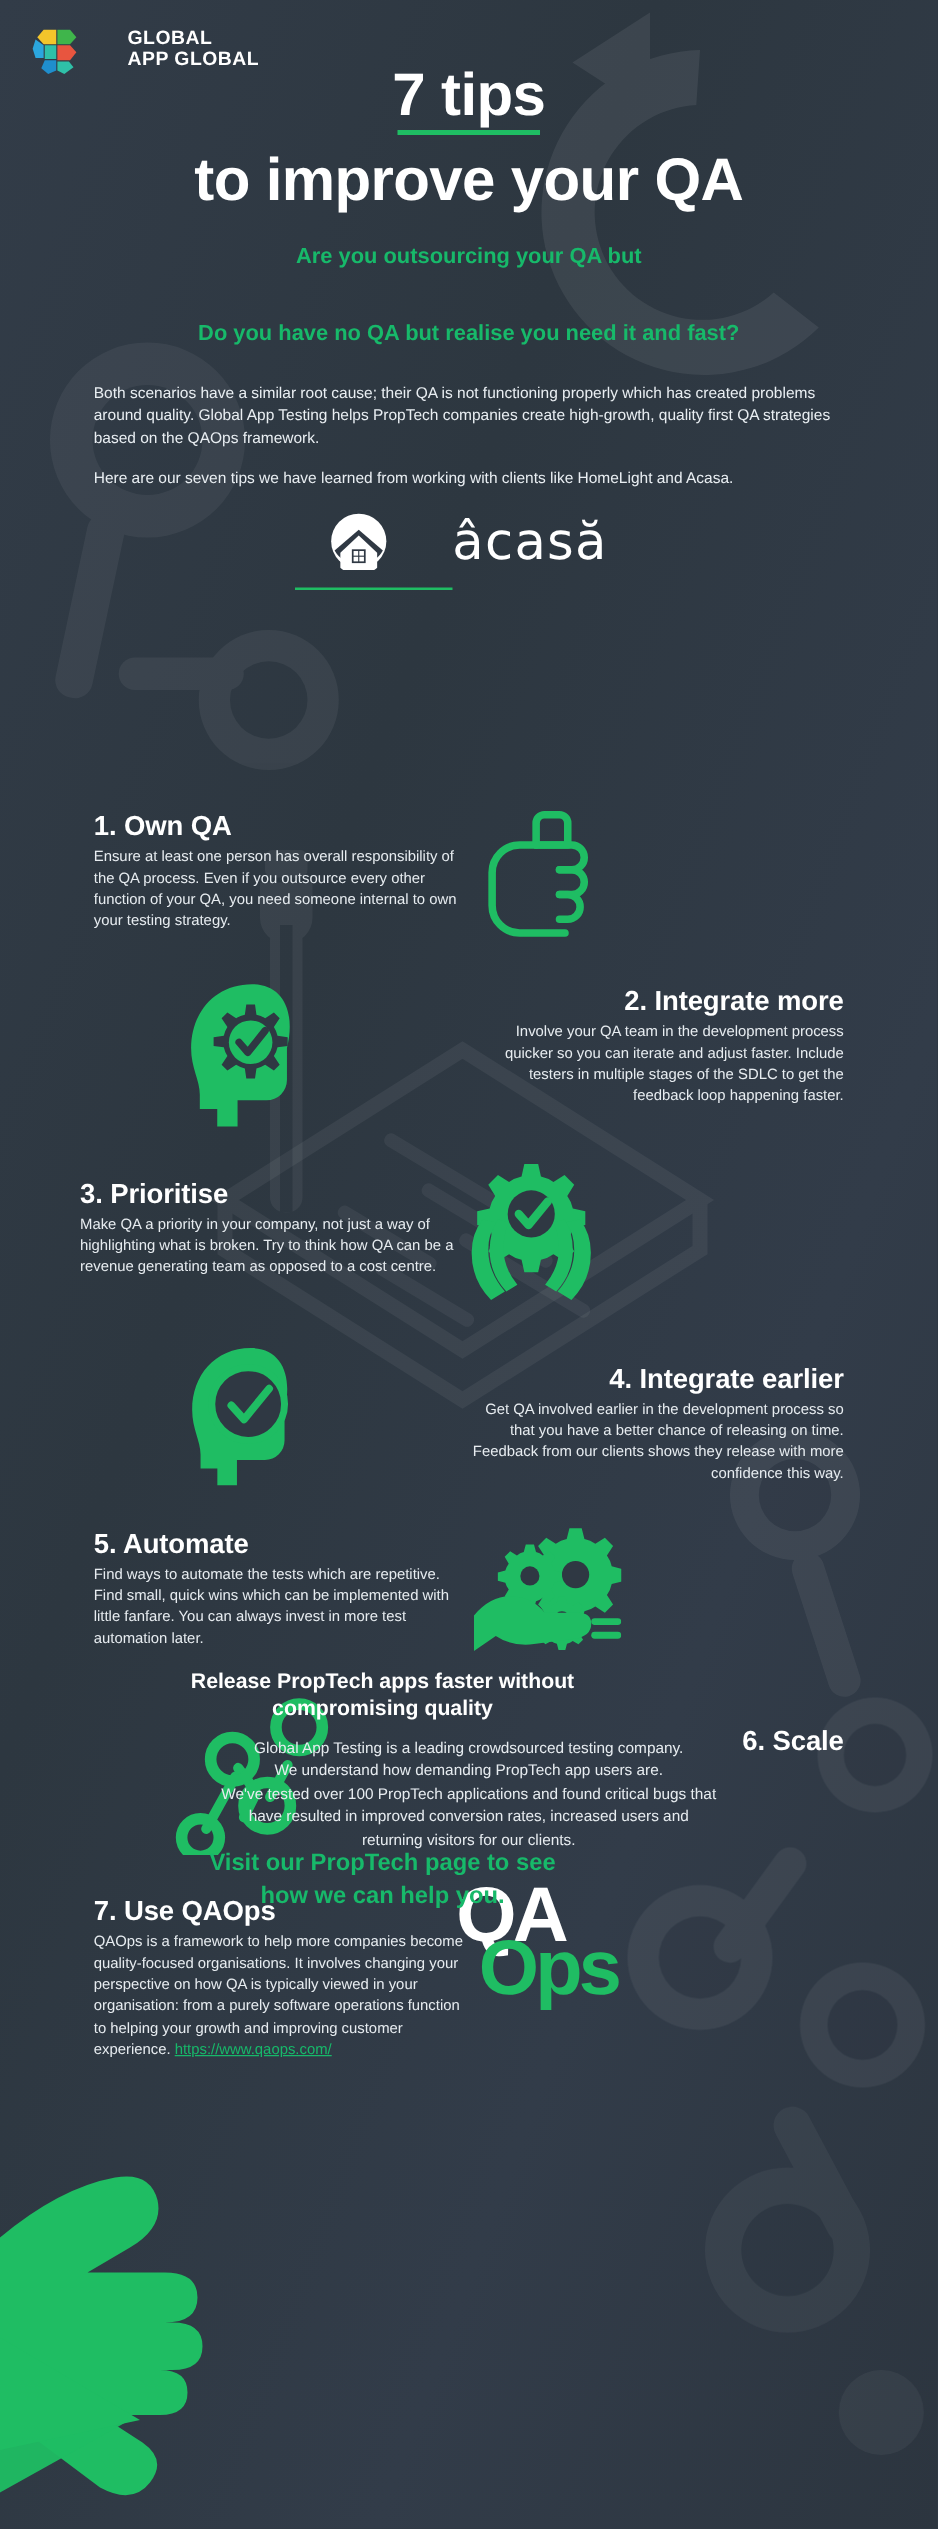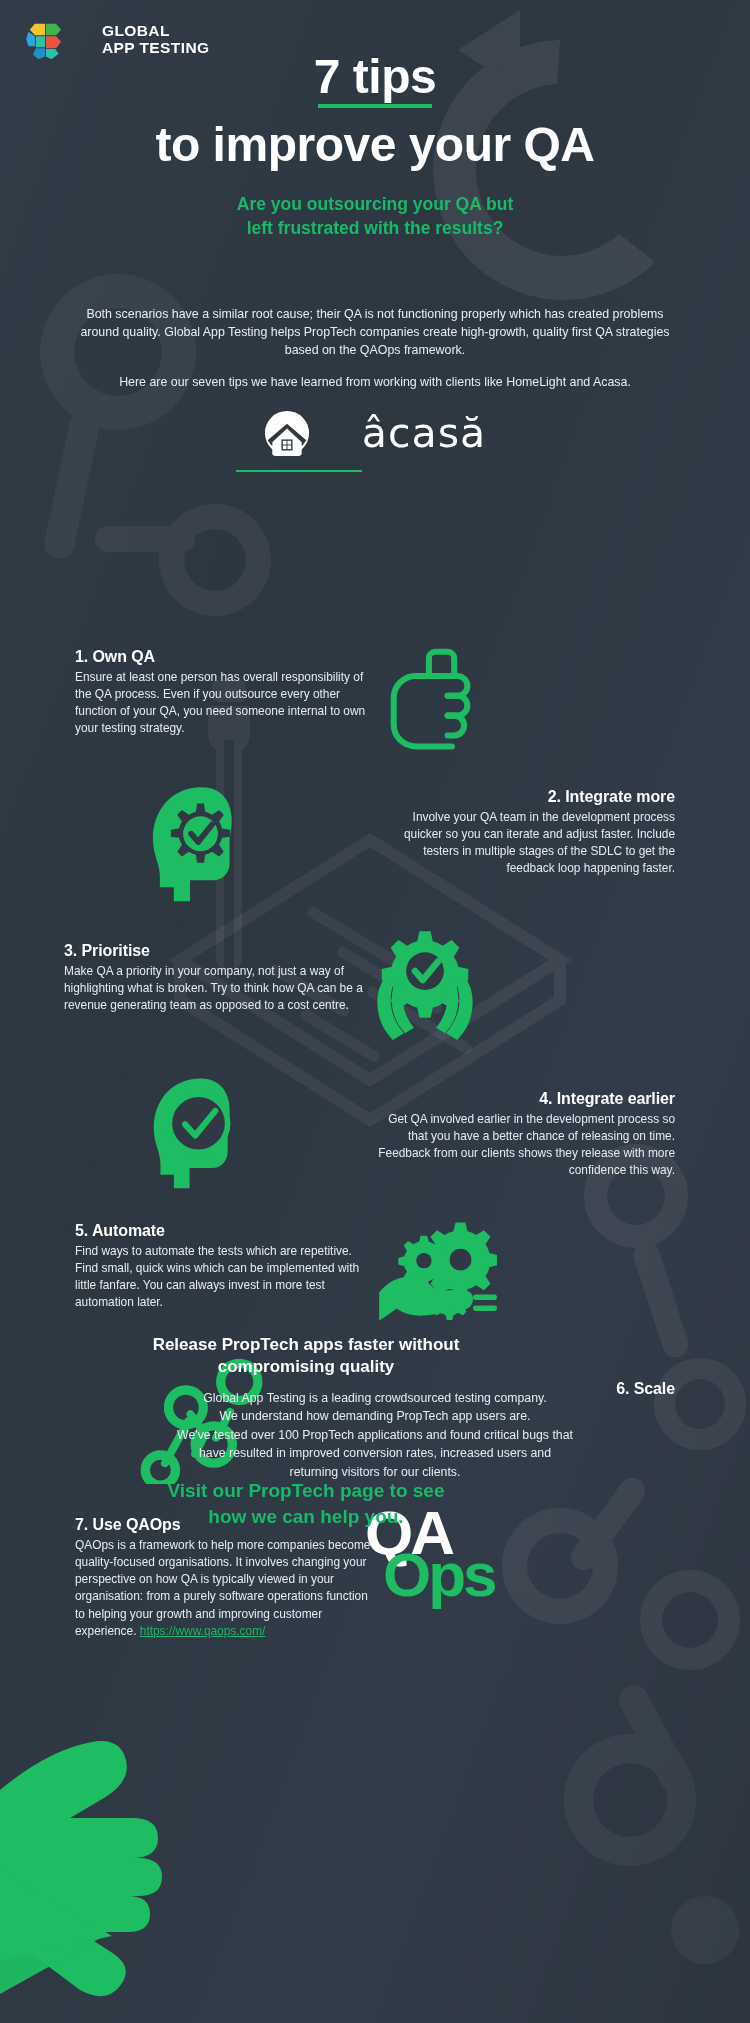--- a/index.html
+++ b/index.html
@@ -104,21 +104,20 @@
     color: #17b96a;
     font-size: 17.5px;
     font-weight: bold;
   }
 
   
   .intro {
     position: absolute;
     top: 306px;
     left: 75px; width: 600px;
-    text-align: center;
     color: #e9eef2;
     font-size: 12.4px;
     line-height: 1.45;
   }
   .intro p + p { margin-top: 14px; }
 
   
   .clients {
     position: absolute;
     top: 410px;
@@ -144,21 +143,21 @@
     width: 126px;
     height: 2px;
     background: #1fbd63;
   }
 
   
   .tip { position: absolute; }
   .tip-text { width: 300px; }
   .tip h3 {
     color: #ffffff;
-    font-size: 16px;
+    font-size: 22px;
     font-weight: bold;
     margin-bottom: 3px;
     letter-spacing: -0.1px;
   }
   .tip p {
     color: #e7ecf0;
     font-size: 11.9px;
     line-height: 1.44;
   }
   .tip.left  .tip-text { text-align: left; }
@@ -309,33 +308,33 @@
         <polygon points="28,17 50,17 50,42 28,42 17,30" fill="#f3c52b"></polygon>
         <polygon points="52,17 74,17 85,30 74,42 52,42" fill="#3fb54b"></polygon>
         <polygon points="14,34 28,44 28,66 14,66 9,50" fill="#2ba6de"></polygon>
         <polygon points="30,44 50,44 50,68 30,68 30,44" fill="#2fc0a8"></polygon>
         <polygon points="52,44 74,44 85,56 74,70 52,70" fill="#e8553f"></polygon>
         <polygon points="30,70 50,70 50,88 36,94 24,84" fill="#1f8ecd"></polygon>
         <polygon points="52,72 72,72 80,82 64,94 52,88" fill="#2fc0a8"></polygon>
       </svg>
       <div class="logo-text">
         <span>GLOBAL</span>
-        <span>APP TESTING</span>
+        <span>APP GLOBAL</span>
       </div>
     </div>
 
     <div class="headline">
       <div class="l1">7 tips</div>
       <div class="l2">to improve your QA</div>
     </div>
 
     <div class="q1">
       <div>Are you outsourcing your QA but</div>
-      <div>left frustrated with the results?</div>
-    </div>
+    </div>
+    <div class="q2">Do you have no QA but realise you need it and fast?</div>
 
     <div class="intro">
       <p>Both scenarios have a similar root cause;  their QA is not functioning properly which has created problems around quality. Global App Testing helps PropTech companies create high-growth, quality first QA strategies based on the QAOps framework.</p>
       <p>Here are our seven tips we have learned from working with clients like HomeLight and Acasa.</p>
     </div>
 
     <div class="clients">
       <svg class="homelight-mark" viewBox="0 0 100 100">
         <circle cx="50" cy="50" r="48" fill="#ffffff"></circle>
         <path d="M50 30 L92 66 A48 48 0 0 1 8 66 Z" fill="#2f3843"></path>

